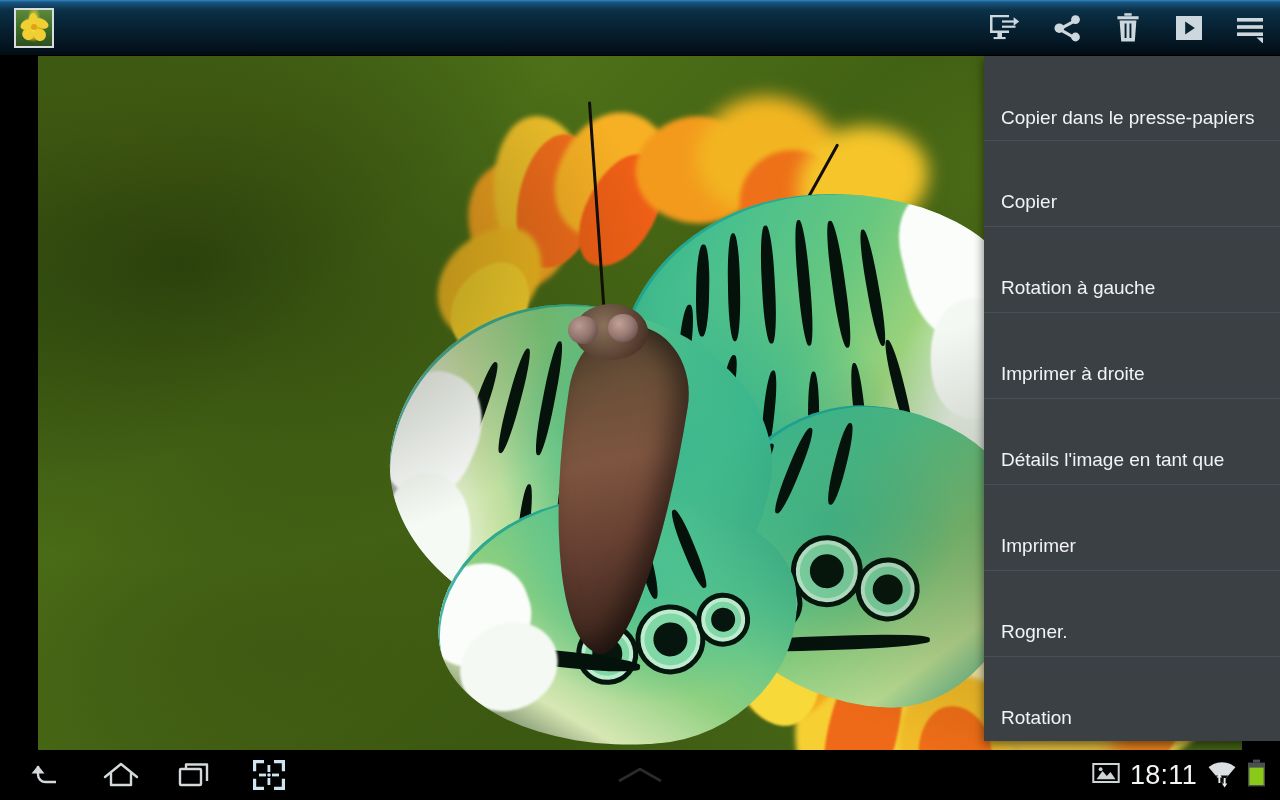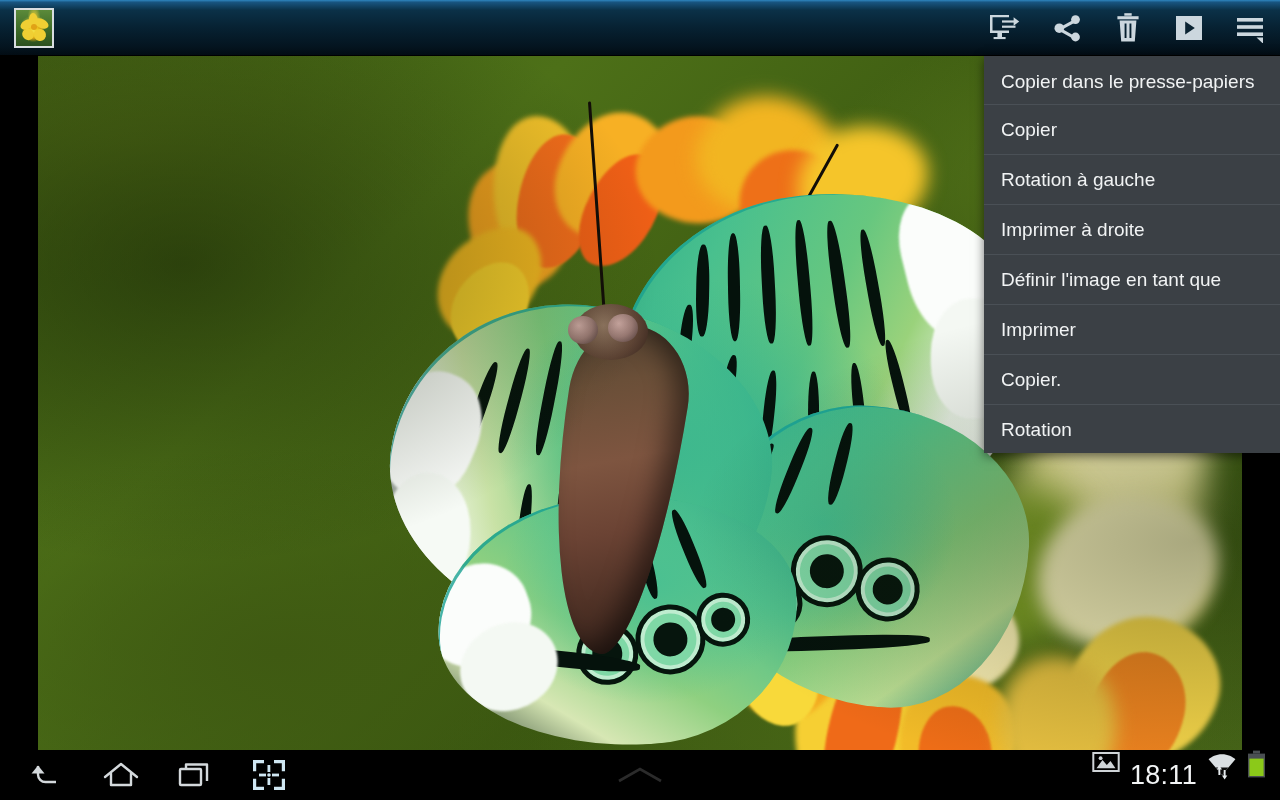--- a/index.html
+++ b/index.html
@@ -199,20 +199,21 @@
   .menu-item {
     position: relative;
     height: 49px;
     line-height: 49px;
     padding: 0 0 0 17px;
     color: #f1f3f4;
     font-size: 19px;
     white-space: nowrap;
     cursor: pointer;
     border-bottom: 1px solid #4a5056;
+    margin-top: 36px;
   }
   .menu-item:first-child { height: 48px; line-height: 52px; }
   .menu-item:last-child { border-bottom: none; height: 48px; }
 
   
   #nav-bar {
     position: absolute;
     left: 0; bottom: 0;
     width: 1280px;
     height: 50px;
@@ -237,20 +238,21 @@
     left: 0; right: 0; top: 0;
     height: 50px;
     display: flex; align-items: center; justify-content: center;
     pointer-events: none;
   }
   #status-right {
     position: absolute;
     right: 14px; top: 0;
     height: 50px;
     display: flex;
+    align-items: center;
     gap: 10px;
   }
   #clock {
     color: #f2f4f5;
     font-size: 27px;
     letter-spacing: .3px;
     line-height: 50px;
   }
   .st-ico { display: block; }
 </style>
@@ -489,23 +491,23 @@
 
       <div class="bg-vignette"></div>
     </div>
   </div>
 
   <div id="overflow-menu">
     <div class="menu-item">Copier dans le presse-papiers</div>
     <div class="menu-item">Copier</div>
     <div class="menu-item">Rotation à gauche</div>
     <div class="menu-item">Imprimer à droite</div>
-    <div class="menu-item">Définir l'image en tant que</div>
+    <div class="menu-item">Détails l'image en tant que</div>
     <div class="menu-item">Imprimer</div>
-    <div class="menu-item">Copier.</div>
+    <div class="menu-item">Rogner.</div>
     <div class="menu-item">Rotation</div>
   </div>
 
   <div id="nav-bar">
 
     <div id="nav-handle">
       <svg width="50" height="22" viewBox="0 0 50 22" aria-hidden="true">
         <path d="M4 17 L25 5 L46 17" fill="none" stroke="#2b2b2b" stroke-width="2.6"></path>
       </svg>
     </div>

